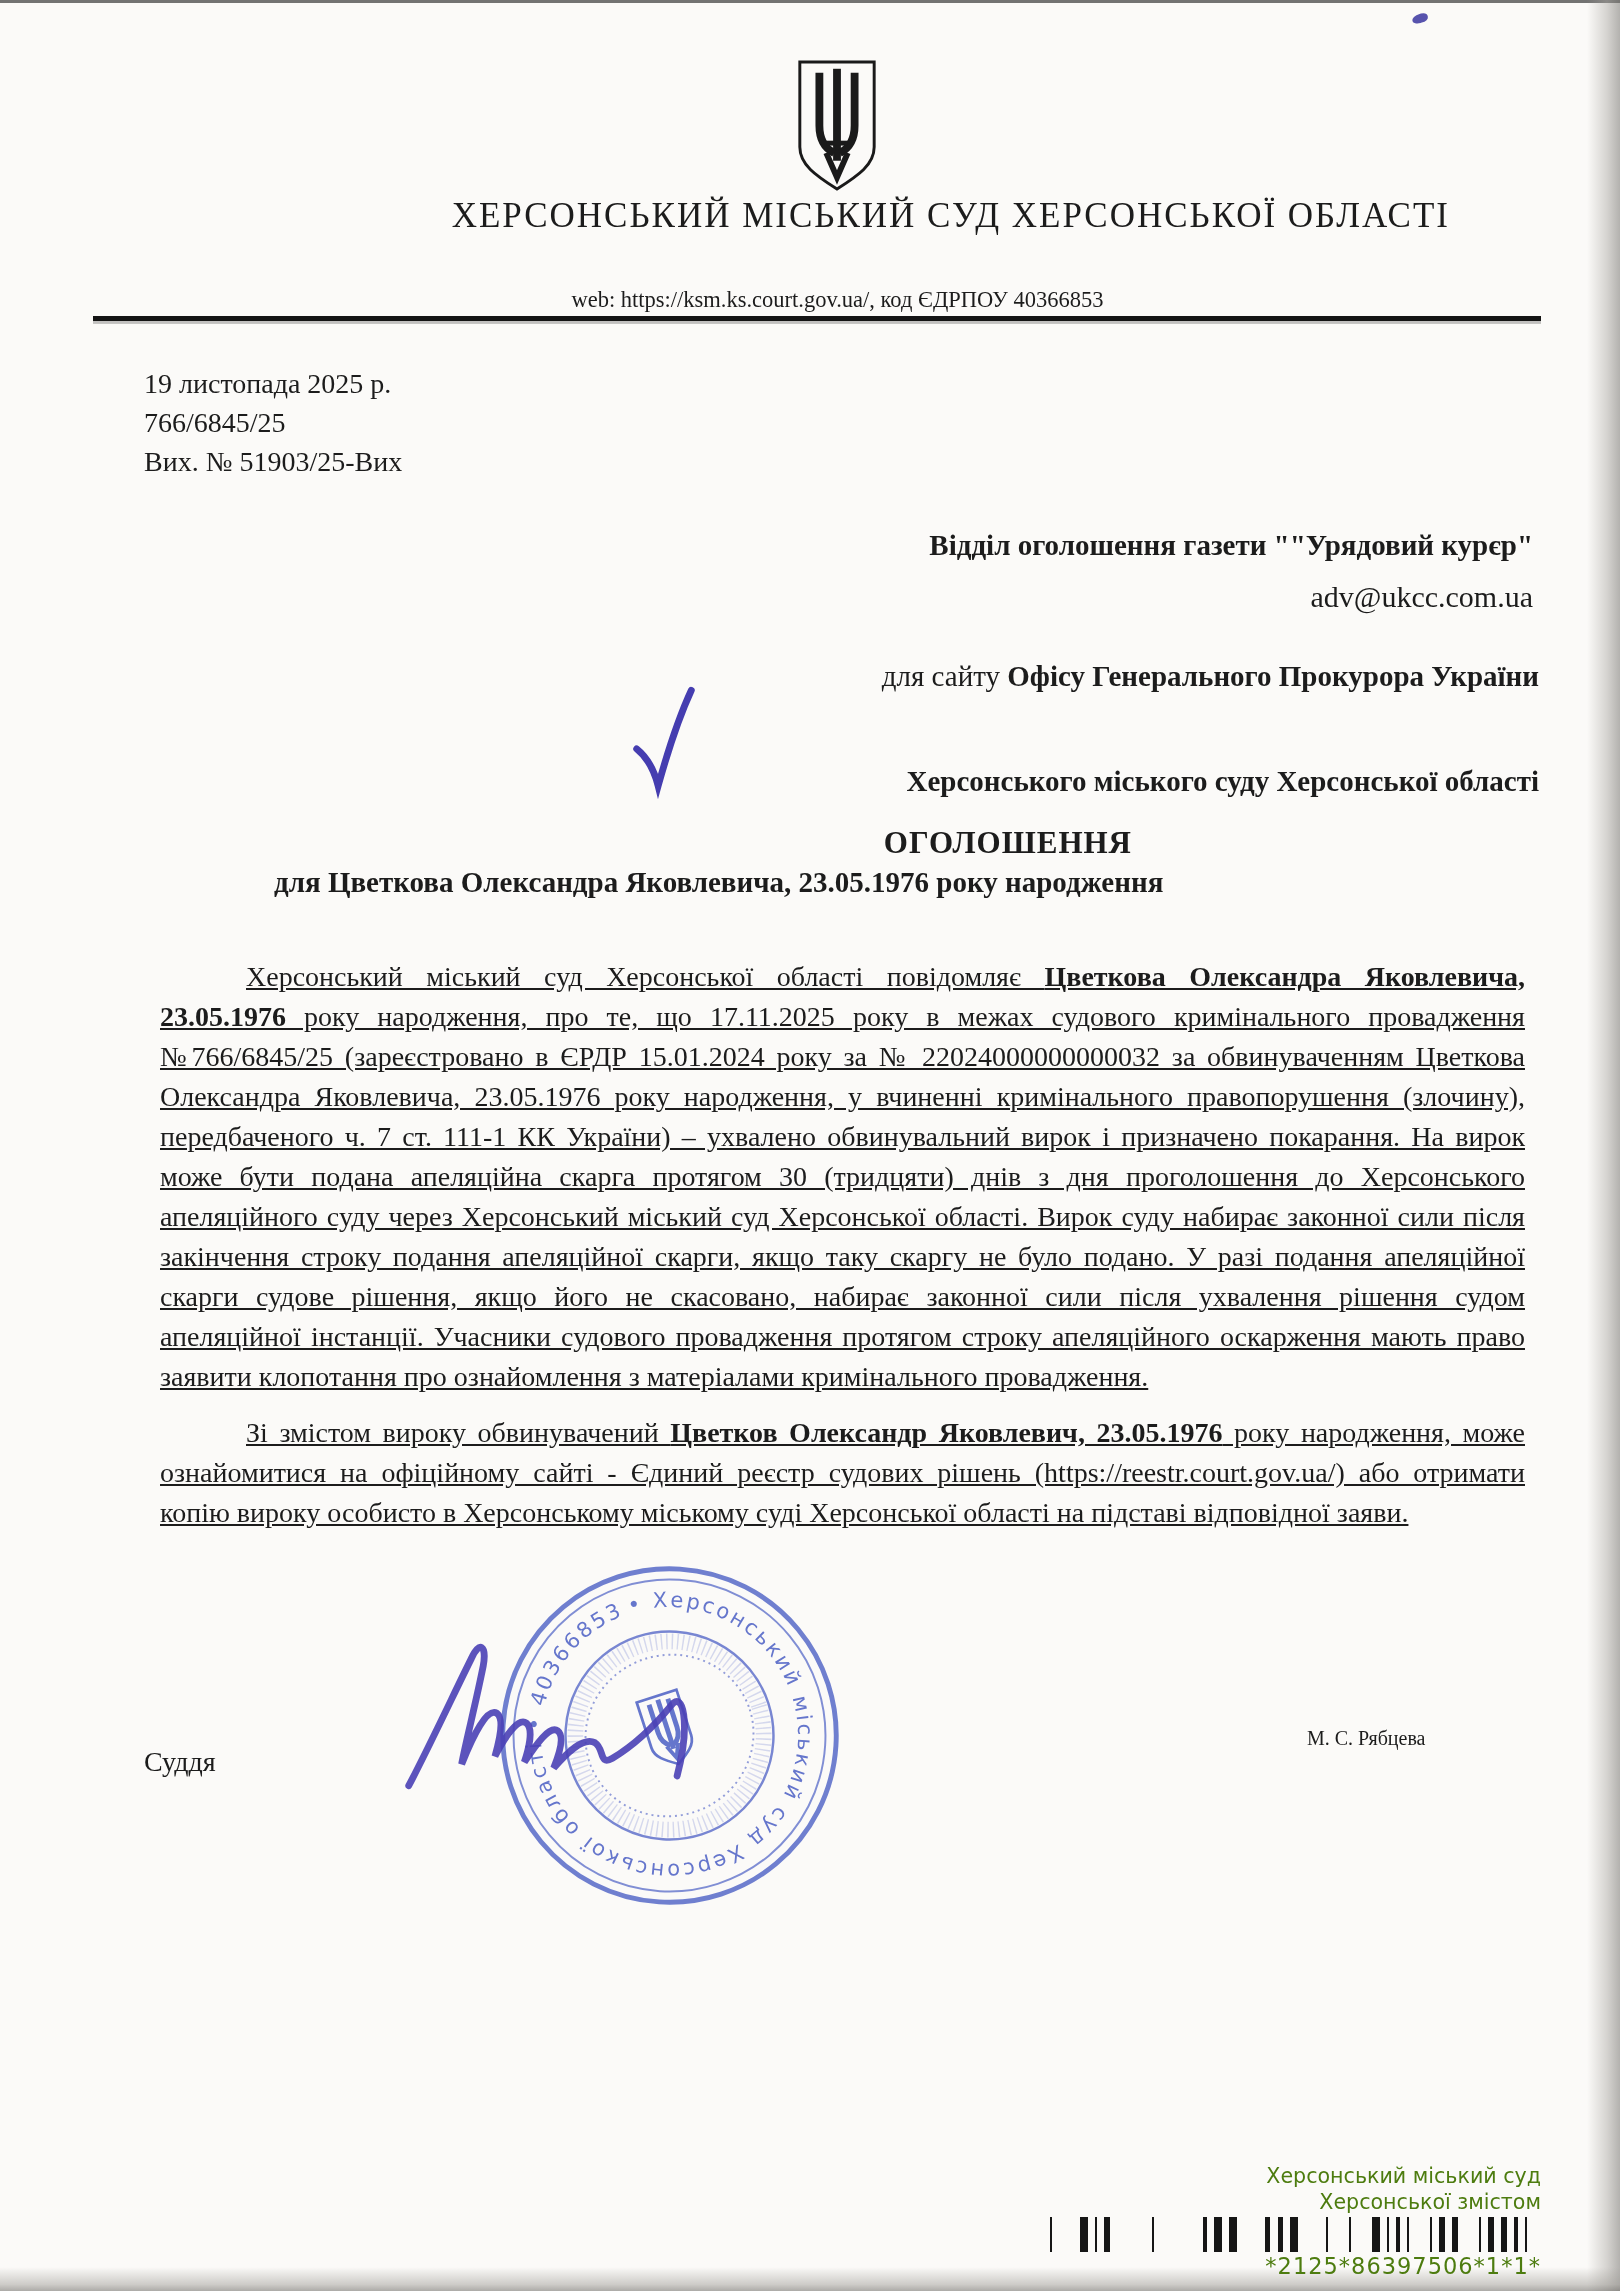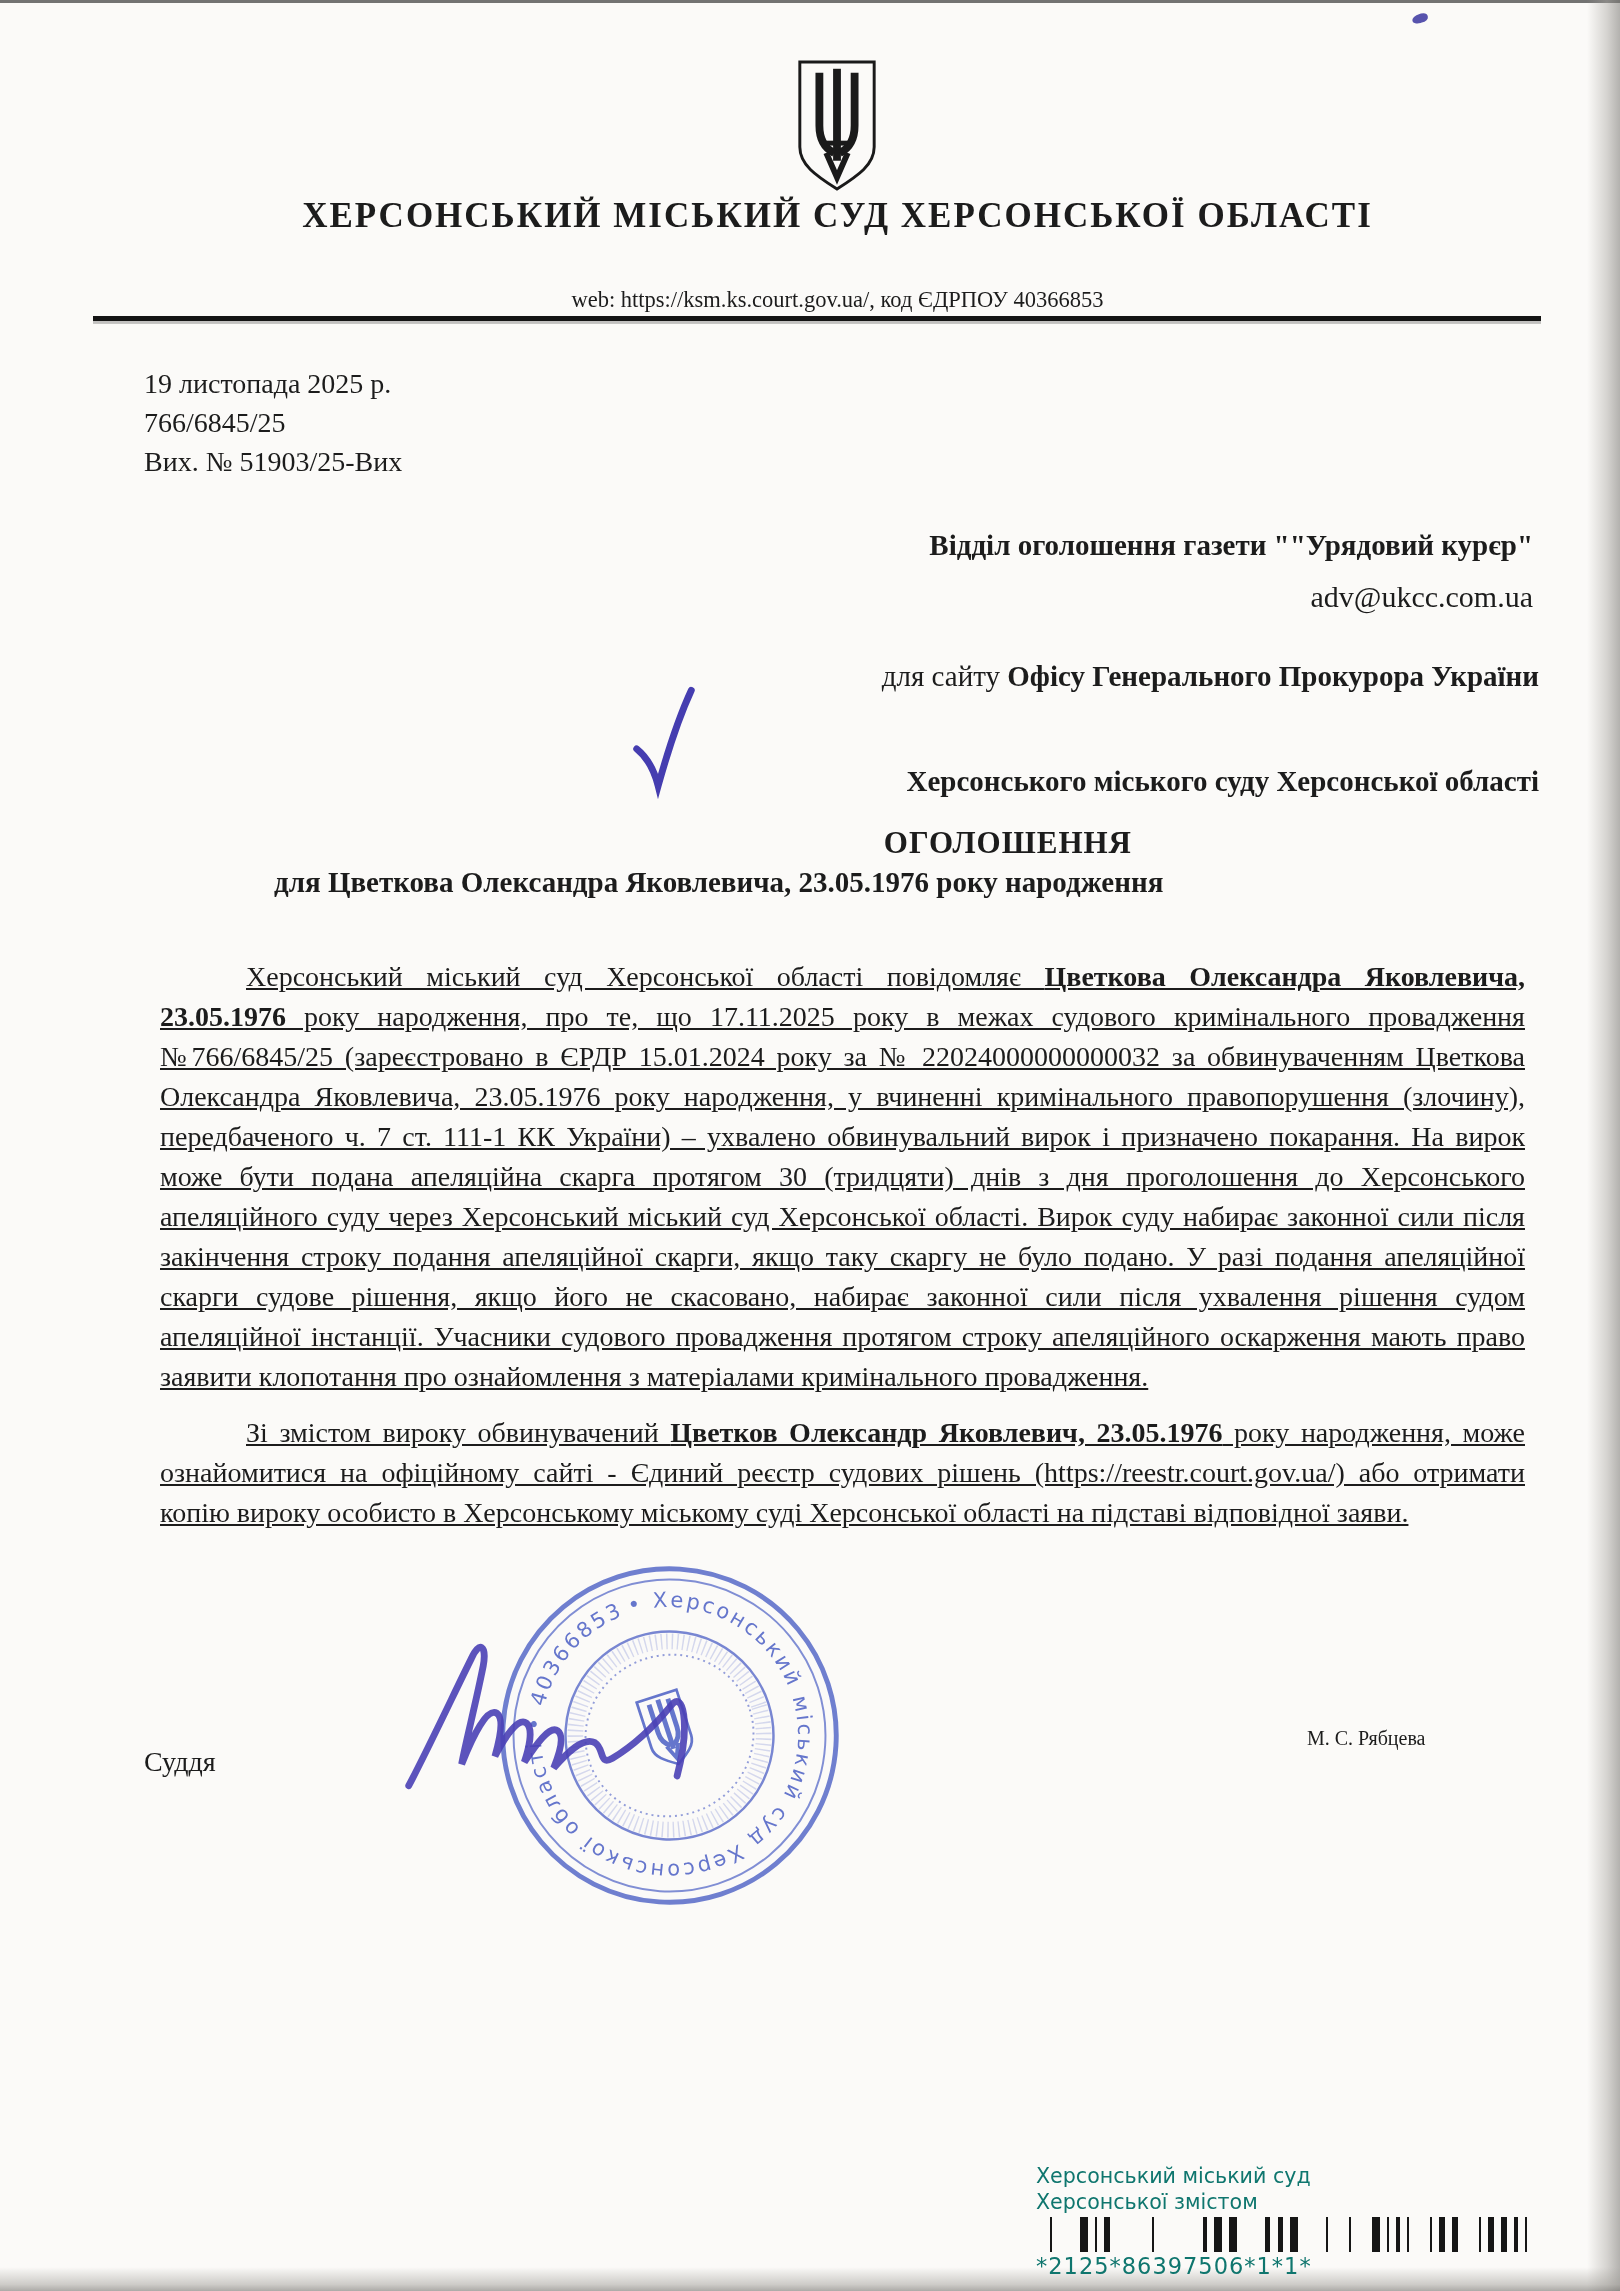--- a/index.html
+++ b/index.html
@@ -12,22 +12,22 @@
   
   .top-edge{left:0;top:0;width:1620px;height:2.9px;background:rgba(70,70,70,.75);}
   .right-edge{right:0;top:0;width:33px;height:2292px;
     background:linear-gradient(to right,rgba(180,177,172,0) 0%,rgba(168,165,160,.45) 60%,rgba(120,118,114,.55) 100%);}
   .bottom-edge{left:0;bottom:0;width:1620px;height:25.5px;
     background:linear-gradient(to bottom,rgba(180,177,172,0) 0%,rgba(160,157,152,.5) 70%,rgba(110,108,104,.6) 100%);}
   .ink-dot{left:1412px;top:13.7px;width:15.7px;height:8.8px;border-radius:60% 40% 50% 50%;
     background:#3a35a0;opacity:.85;transform:rotate(-15deg);}
   
   .emblem{left:790px;top:59px;width:94px;height:135px;}
-  .court-title{left:225px;top:196px;width:1225px;text-align:center;
-    font-size:35px;font-weight:bold;letter-spacing:2px;white-space:nowrap;}
+  .court-title{left:225px;top:196px;width:1225px;text-align:right;
+    font-size:35px;font-weight:normal;letter-spacing:2px;white-space:nowrap;}
   .addr{left:225px;width:1225px;text-align:center;font-size:22.5px;white-space:nowrap;}
   .addr1{top:254px;}
   .addr2{top:287px;}
   .rule{left:93px;top:316px;width:1448px;height:4.9px;background:#141414;box-shadow:0 2.9px 0 rgba(20,20,20,.25);}
   
   .meta{left:144px;top:364px;font-size:28px;line-height:39px;white-space:pre-line;}
   
   .r-line{position:absolute;white-space:nowrap;font-size:29px;}
   .bold{font-weight:bold;}
   .recip1{top:529px;right:87px;font-weight:bold;}
@@ -39,22 +39,22 @@
   .ann-title{left:642px;top:825px;width:490px;text-align:right;font-size:31px;font-weight:bold;letter-spacing:1px;}
   .ann-sub{left:274px;top:866px;font-size:29px;font-weight:bold;white-space:nowrap;}
   .body-text{left:144px;top:941px;width:1397px;}
   .body-text p{margin:16px;text-indent:86px;text-align:justify;font-size:28px;line-height:40px;text-decoration:underline;}
   
   .judge-label{left:144px;top:1746px;font-size:28px;}
   .judge-name{left:1307px;top:1727px;font-size:20px;white-space:nowrap;}
   .stamp{left:490px;top:1556px;width:359px;height:359px;opacity:.92;}
   .signature{left:397px;top:1629px;width:333px;height:191px;}
   
-  .foot{left:1036px;width:505px;text-align:left;
-    font-family:"DejaVu Sans","Liberation Sans",sans-serif;color:#0f766e;}
+  .foot{left:1036px;width:505px;text-align:right;
+    font-family:"DejaVu Sans","Liberation Sans",sans-serif;color:#4d7c0f;}
   .foot1{top:2164px;font-size:20.6px;}
   .foot2{top:2190px;font-size:20.6px;}
   .barcode{left:1036px;top:2217px;width:505px;height:35px;display:flex;
     justify-content:space-between;align-items:stretch;}
   .barcode i{display:block;height:100%;background:#161616;}
   .bc-val{top:2253px;font-size:22.5px;letter-spacing:1px;}
 </style>
 </head>
 <body>
 

